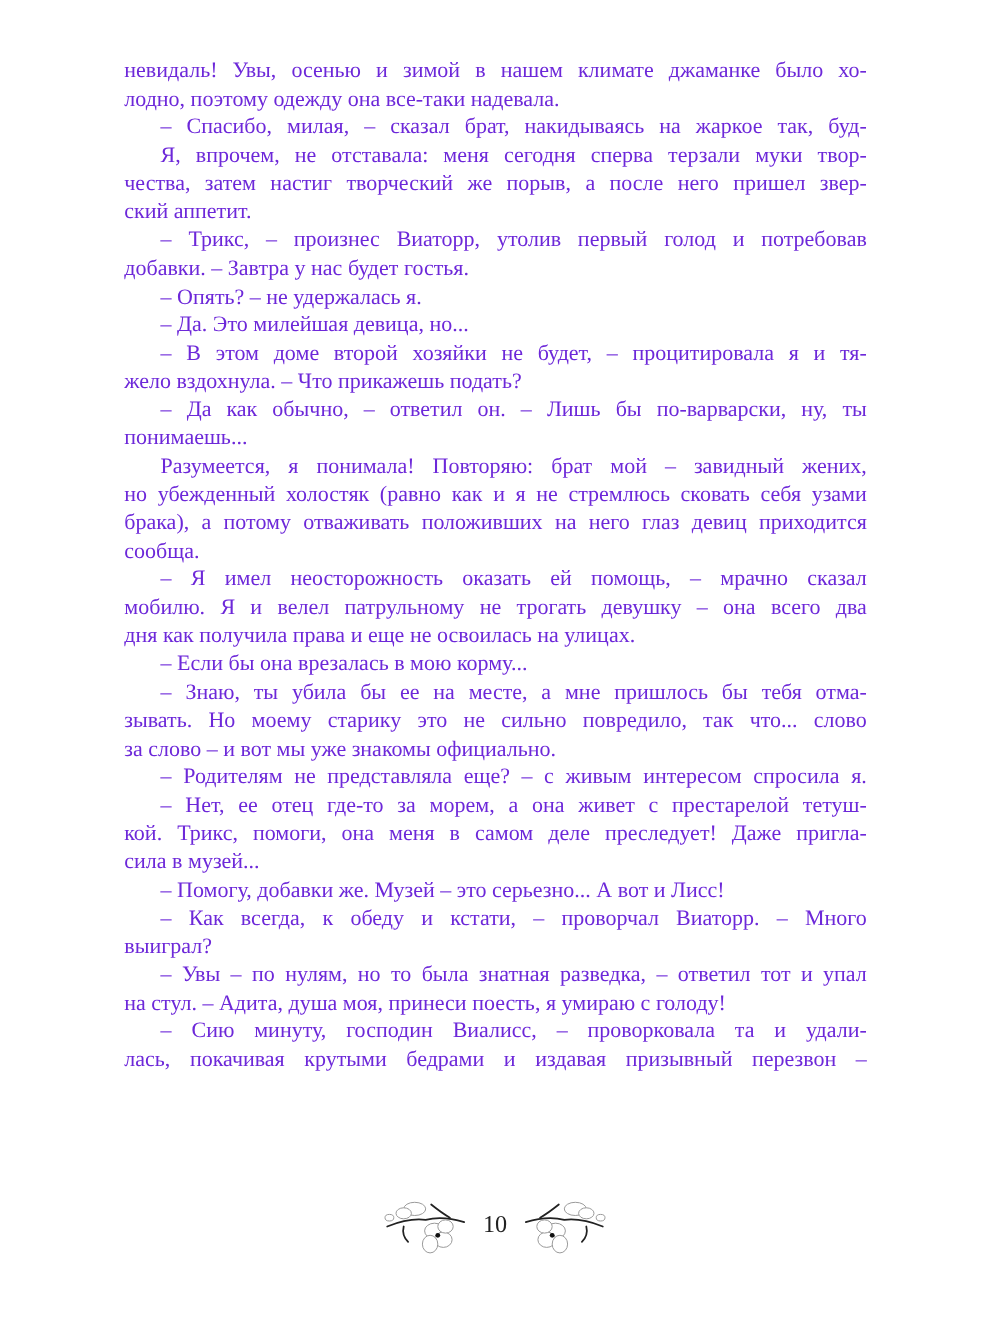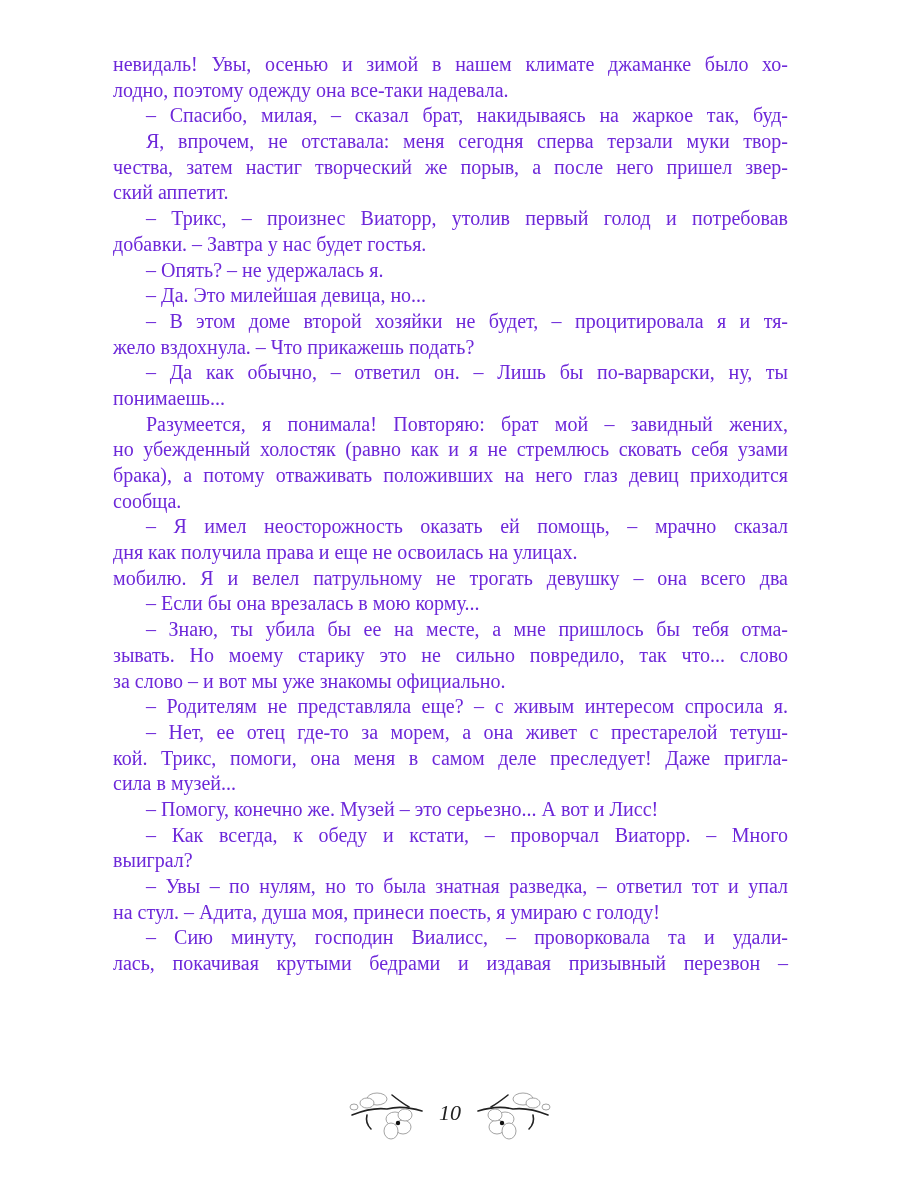--- a/index.html
+++ b/index.html
@@ -7,21 +7,21 @@
   .page {
     position: absolute; left: 113px; top: 52px; width: 675px;
     font-family: "Liberation Serif", "DejaVu Serif", serif;
     font-size: 20px; line-height: 25.7px; color: #6d28d9;
   }
   .line { display: block; white-space: nowrap; text-align: justify; text-align-last: justify; height: 25.7px; overflow: visible; }
   .line.last { text-align-last: left; }
   .line.indent { padding-left: 33px; }
   .footer {
     position: absolute; left: 330px; top: 1078px; width: 240px; height: 70px;
-    display: flex; align-items: center; justify-content: center; font-style: italic;
+    display: flex; align-items: center; justify-content: center;
   }
   .page-number {
     font-family: "Liberation Serif", "DejaVu Serif", serif;
     font-size: 22px; color: #222; margin: 0 12px;
   }
   .ornament { width: 80px; height: 56px; }
 </style>
 </head>
 <body>
 
@@ -38,31 +38,31 @@
     <span class="line indent last">– Да. Это милейшая девица, но...</span>
     <span class="line indent">– В этом доме второй хозяйки не будет, – процитировала я и тя-</span>
     <span class="line last">жело вздохнула. – Что прикажешь подать?</span>
     <span class="line indent">– Да как обычно, – ответил он. – Лишь бы по-варварски, ну, ты</span>
     <span class="line last">понимаешь...</span>
     <span class="line indent">Разумеется, я понимала! Повторяю: брат мой – завидный жених,</span>
     <span class="line">но убежденный холостяк (равно как и я не стремлюсь сковать себя узами</span>
     <span class="line">брака), а потому отваживать положивших на него глаз девиц приходится</span>
     <span class="line last">сообща.</span>
     <span class="line indent">– Я имел неосторожность оказать ей помощь, – мрачно сказал</span>
+    <span class="line">мобилю. Я и велел патрульному не трогать девушку – она всего два</span>
     <span class="line last">дня как получила права и еще не освоилась на улицах.</span>
-    <span class="line">мобилю. Я и велел патрульному не трогать девушку – она всего два</span>
     <span class="line indent last">– Если бы она врезалась в мою корму...</span>
     <span class="line indent">– Знаю, ты убила бы ее на месте, а мне пришлось бы тебя отма-</span>
     <span class="line">зывать. Но моему старику это не сильно повредило, так что... слово</span>
     <span class="line last">за слово – и вот мы уже знакомы официально.</span>
     <span class="line indent">– Родителям не представляла еще? – с живым интересом спросила я.</span>
     <span class="line indent">– Нет, ее отец где-то за морем, а она живет с престарелой тетуш-</span>
     <span class="line">кой. Трикс, помоги, она меня в самом деле преследует! Даже пригла-</span>
     <span class="line last">сила в музей...</span>
-    <span class="line indent last">– Помогу, конечно же. Музей – это серьезно... А вот и Лисс!</span>
+    <span class="line indent last">– Помогу, добавки же. Музей – это серьезно... А вот и Лисс!</span>
     <span class="line indent">– Как всегда, к обеду и кстати, – проворчал Виаторр. – Много</span>
     <span class="line last">выиграл?</span>
     <span class="line indent">– Увы – по нулям, но то была знатная разведка, – ответил тот и упал</span>
     <span class="line last">на стул. – Адита, душа моя, принеси поесть, я умираю с голоду!</span>
     <span class="line indent">– Сию минуту, господин Виалисс, – проворковала та и удали-</span>
     <span class="line">лась, покачивая крутыми бедрами и издавая призывный перезвон –</span>
   </div>
 
 <div class="footer">
   <svg class="ornament" viewBox="0 0 80 56">

